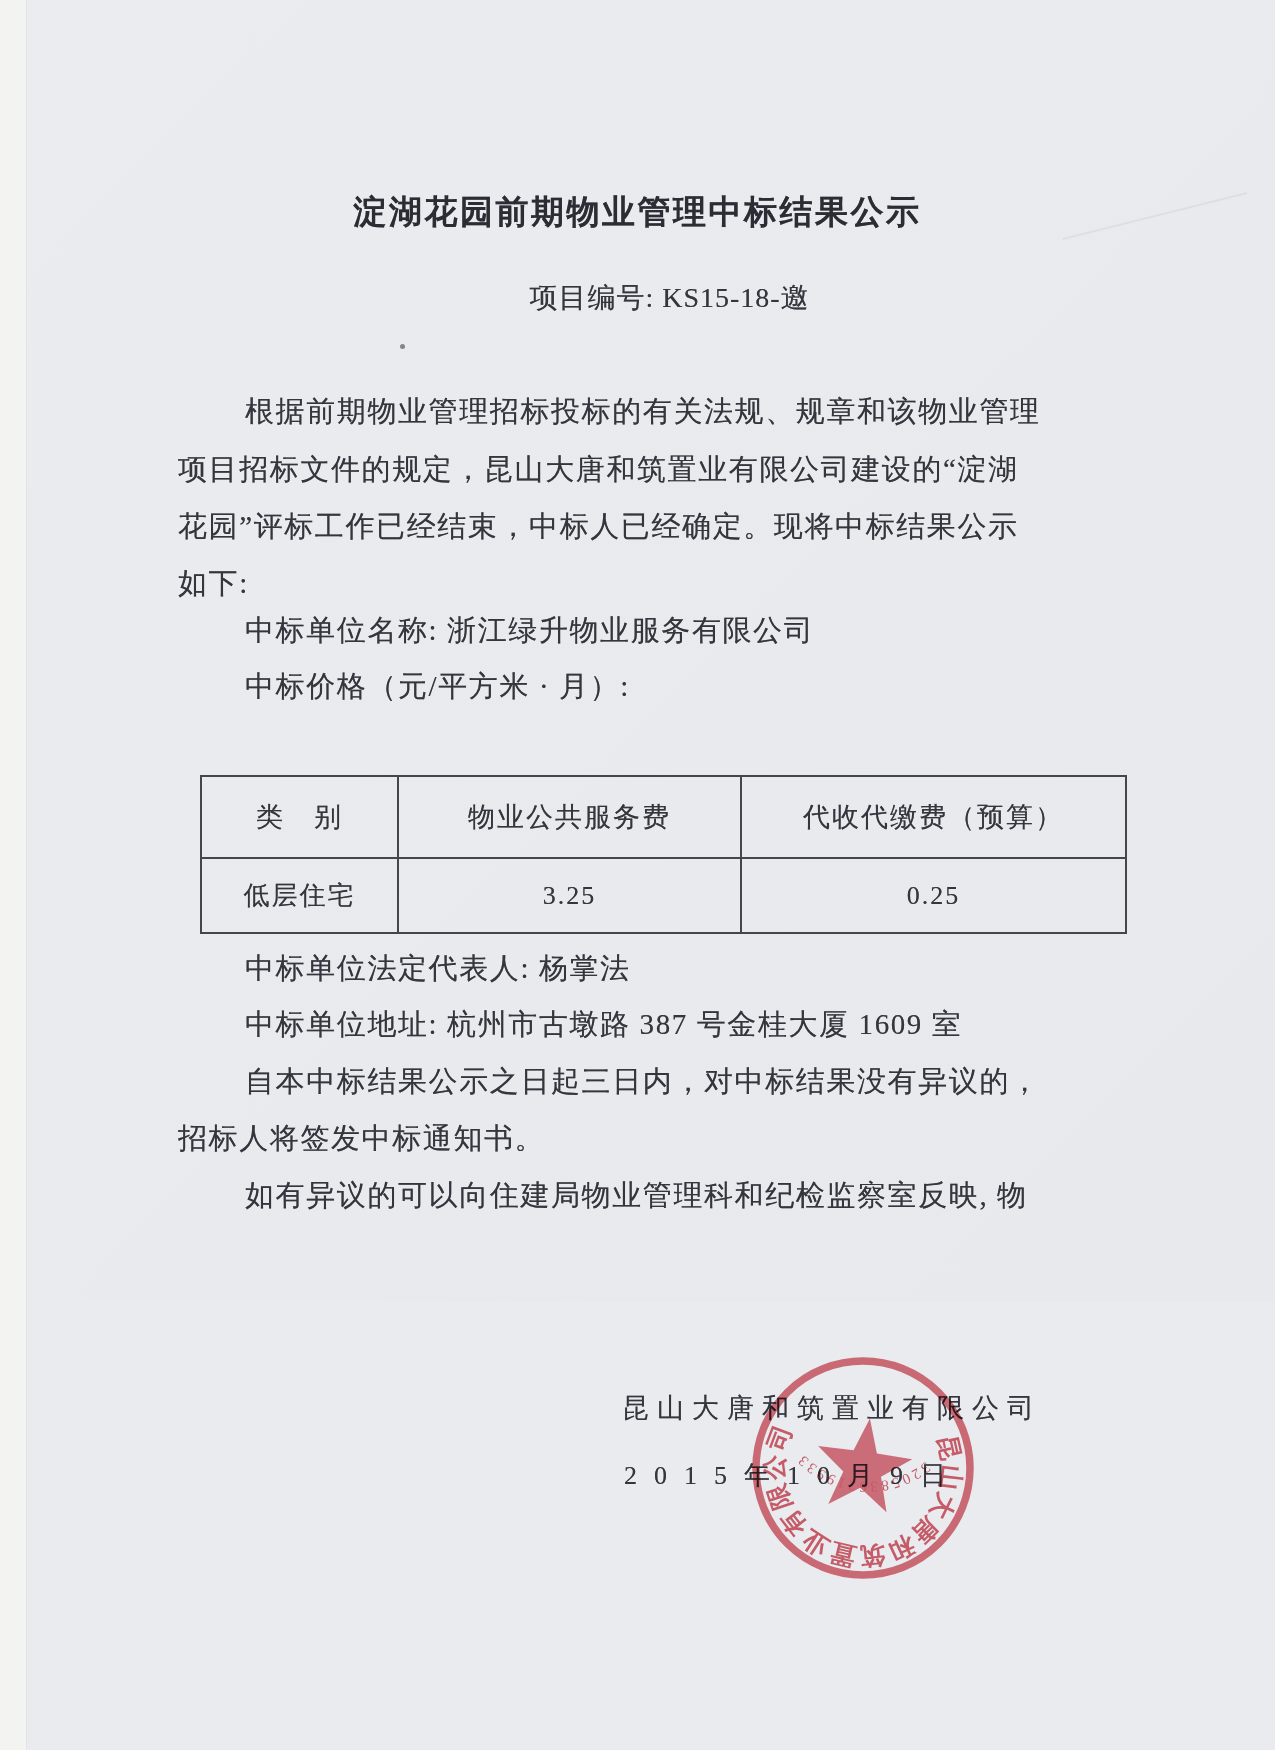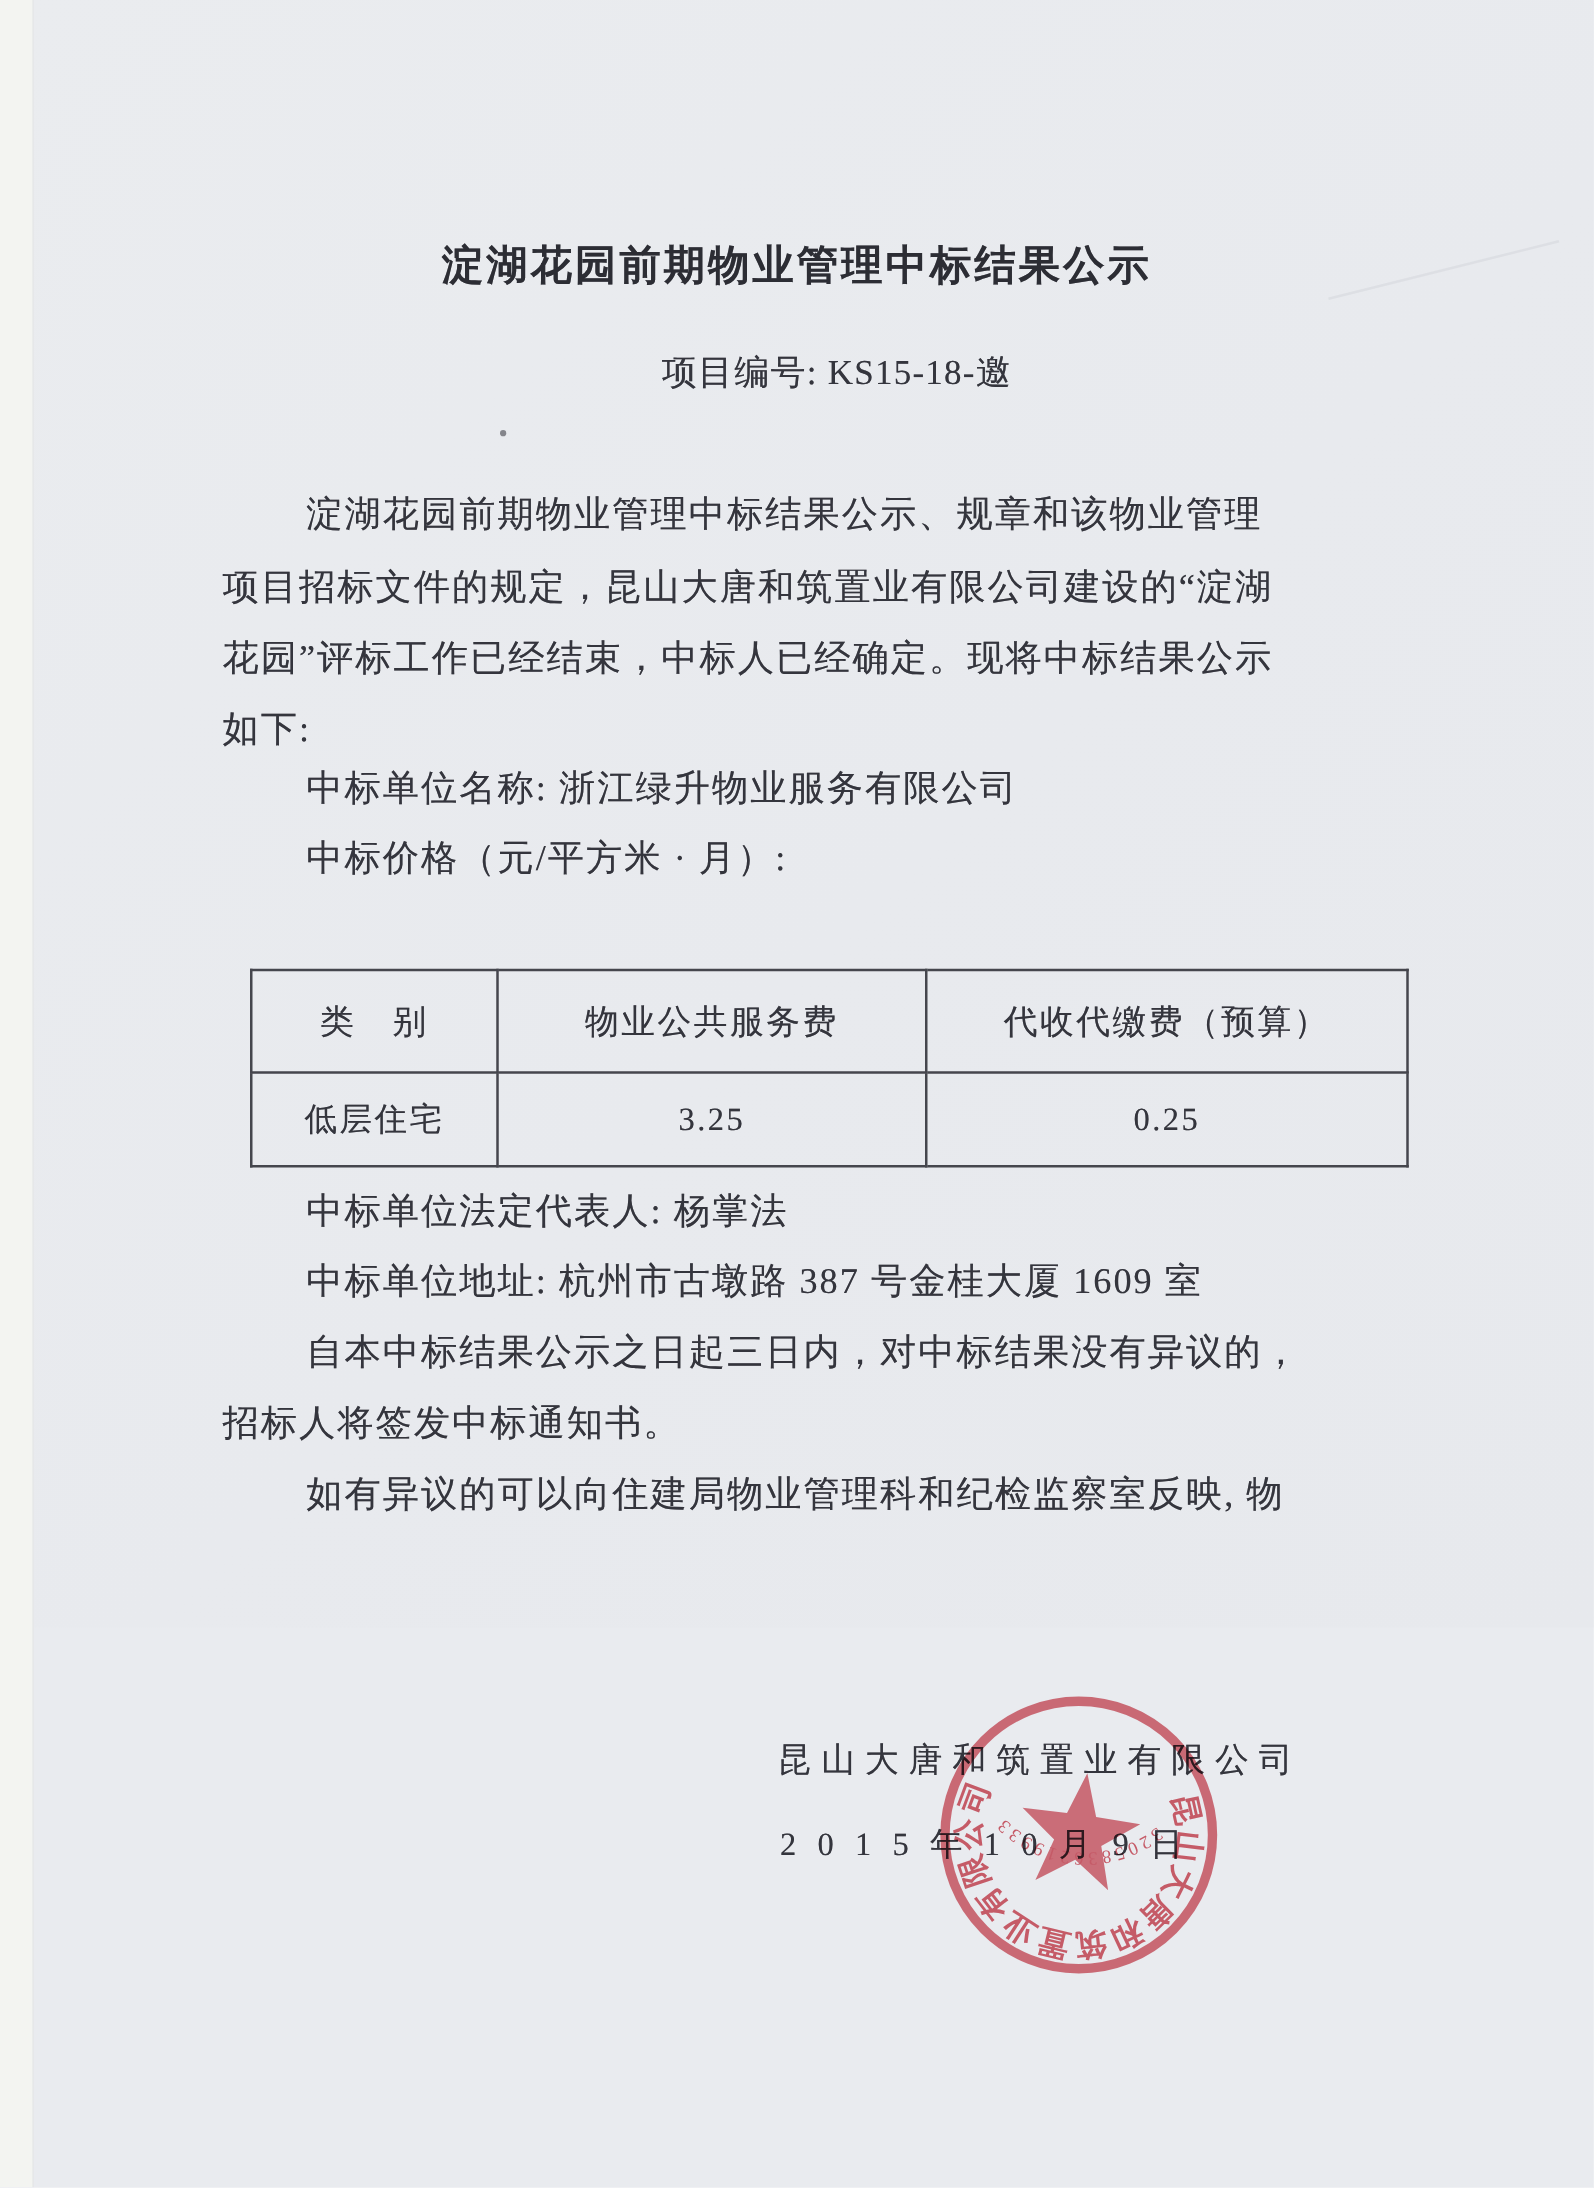--- a/index.html
+++ b/index.html
@@ -57,21 +57,21 @@
 
 <div class="page">
   <div class="scan-edge"></div>
   <div class="crease"></div>
   <div class="speck"></div>
 
   <div class="txt title">淀湖花园前期物业管理中标结果公示</div>
 
   <div class="txt project">项目编号: KS15-18-邀</div>
 
-  <div class="txt body-line" style="left:245px;top:392px">淀湖花园前期物业管理中标结果公示、规章和该物业管理</div>
+  <div class="txt body-line" style="left:245px;top:392px">根据前期物业管理招标投标的有关法规、规章和该物业管理</div>
   <div class="txt body-line" style="left:178px;top:450px">项目招标文件的规定，昆山大唐和筑置业有限公司建设的“淀湖</div>
   <div class="txt body-line" style="left:178px;top:507px">花园”评标工作已经结束，中标人已经确定。现将中标结果公示</div>
   <div class="txt body-line" style="left:178px;top:564px">如下:</div>
 
   <div class="txt body-line" style="left:245px;top:611px">中标单位名称: 浙江绿升物业服务有限公司</div>
   <div class="txt body-line" style="left:245px;top:667px">中标价格（元/平方米 · 月）:</div>
 
   <table class="price-table">
     <colgroup>
         <col style="width:197px">

